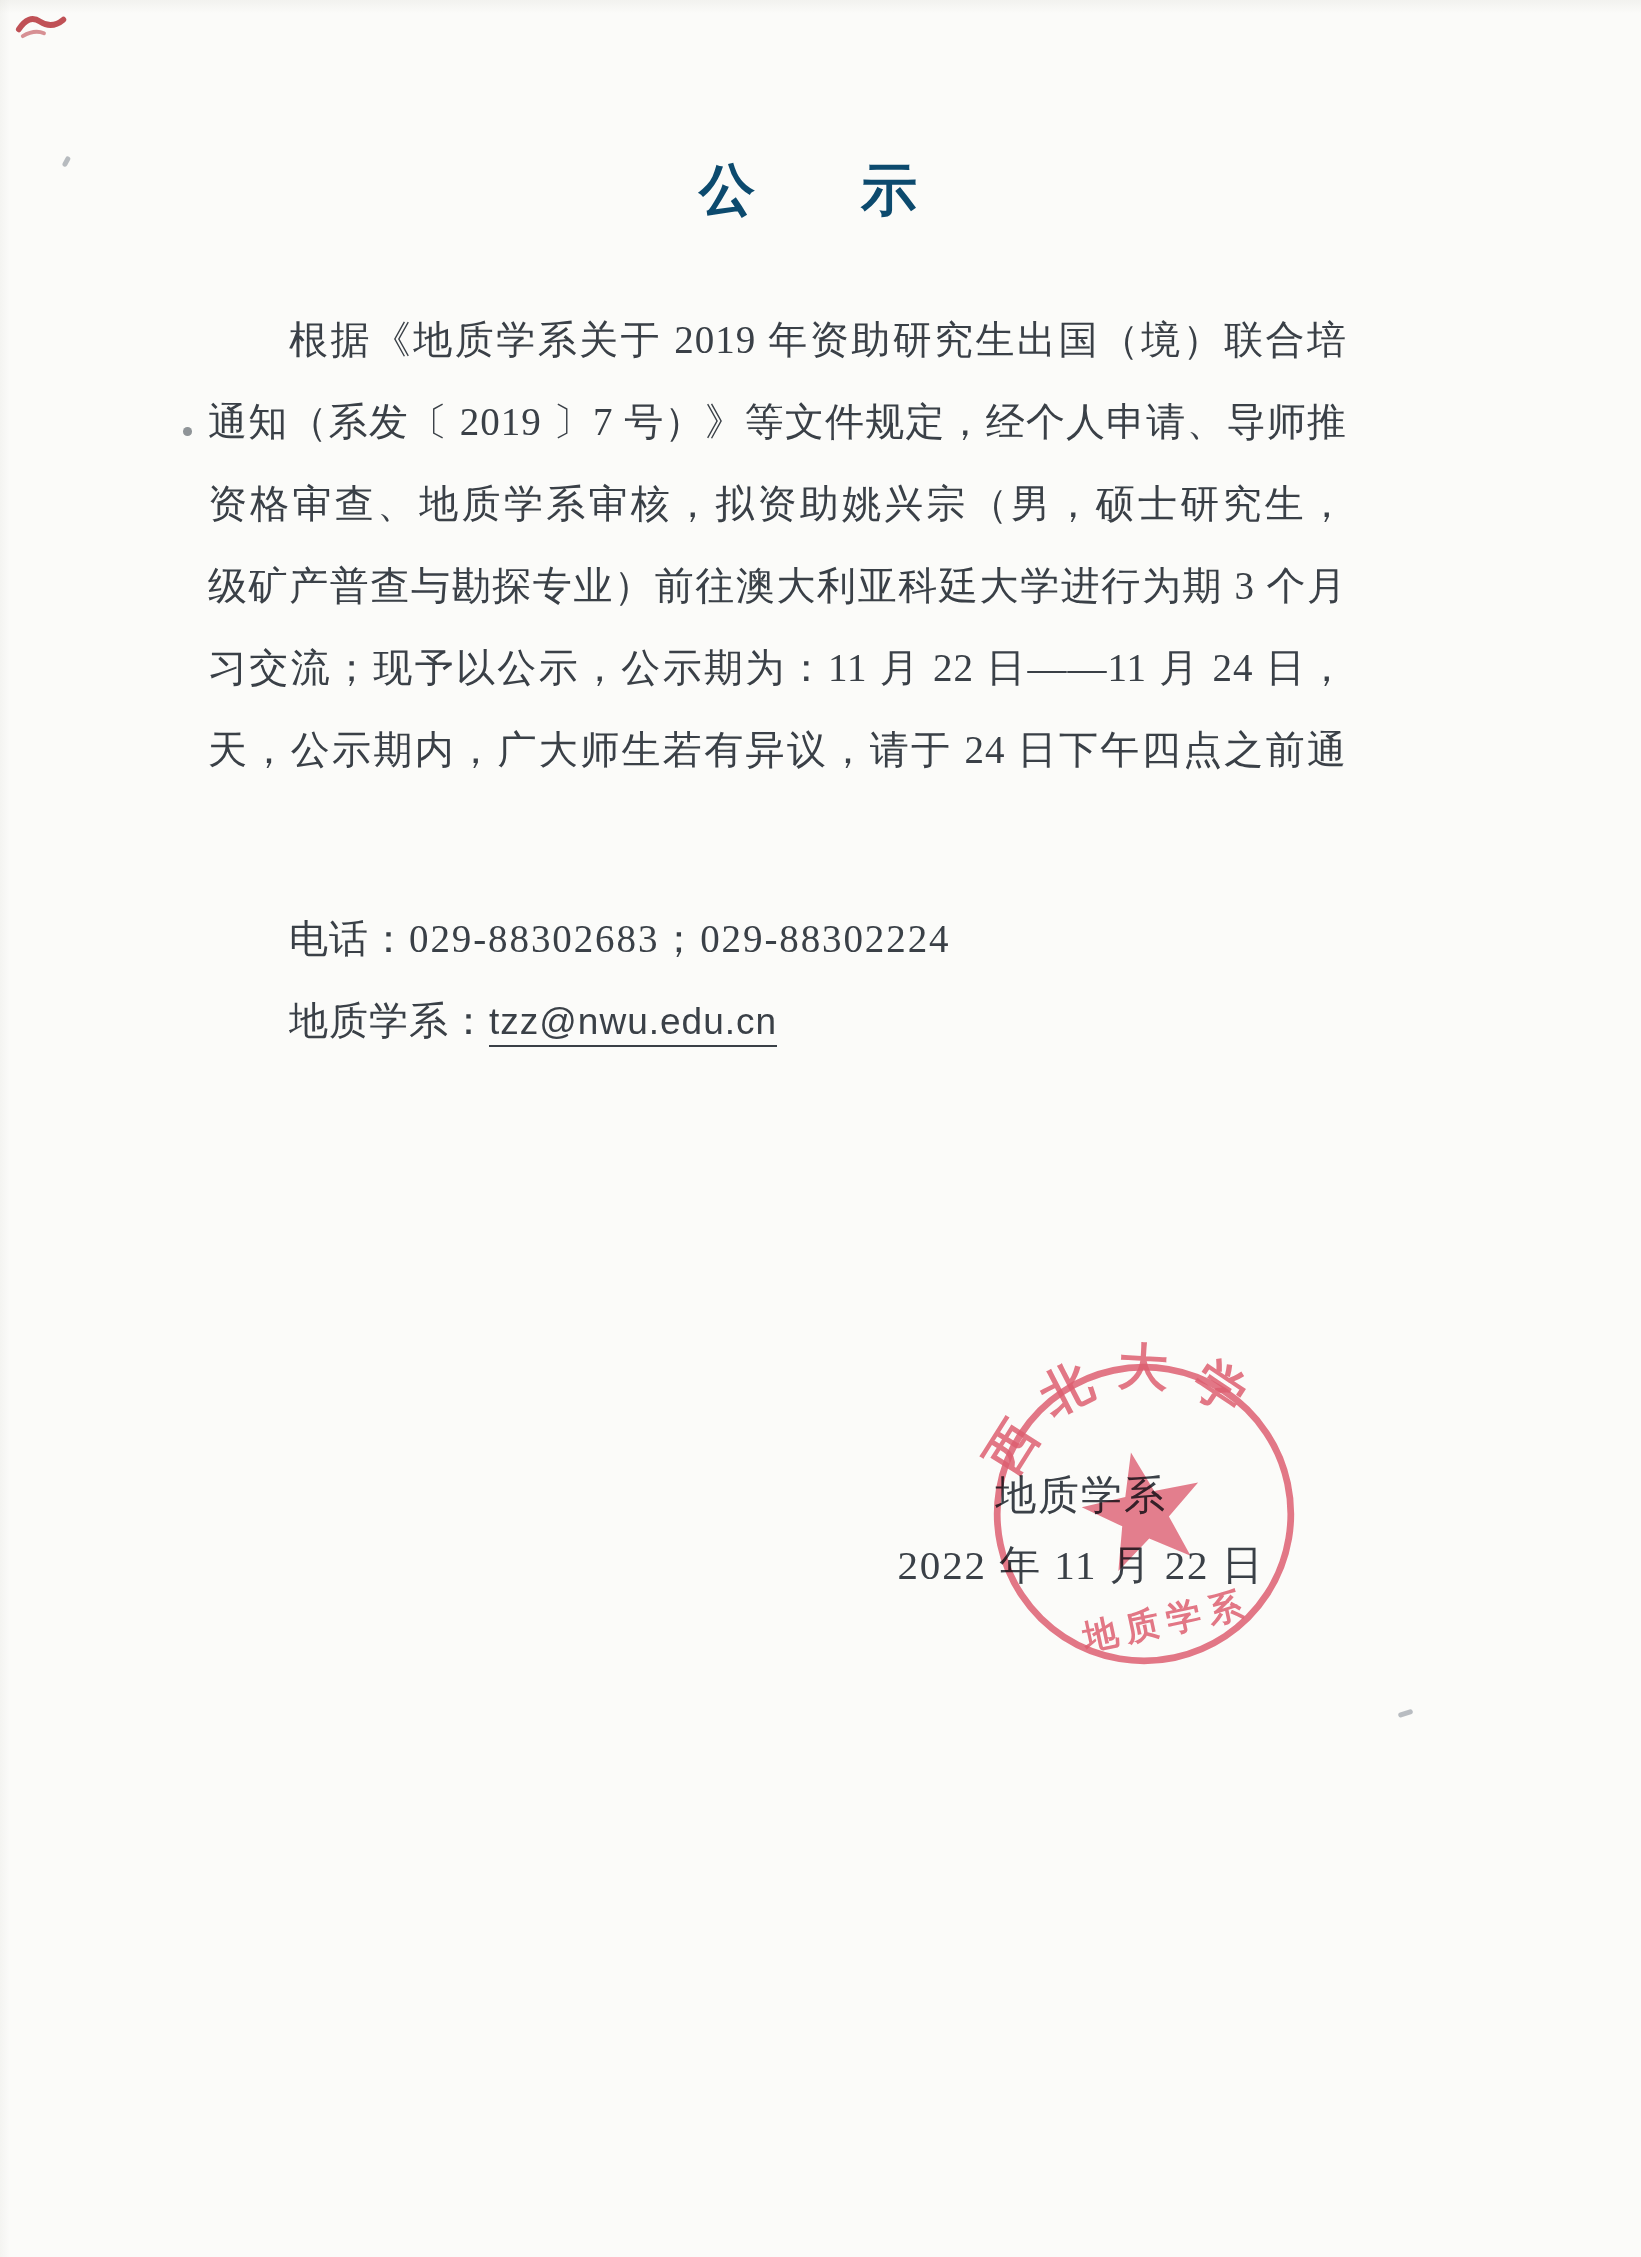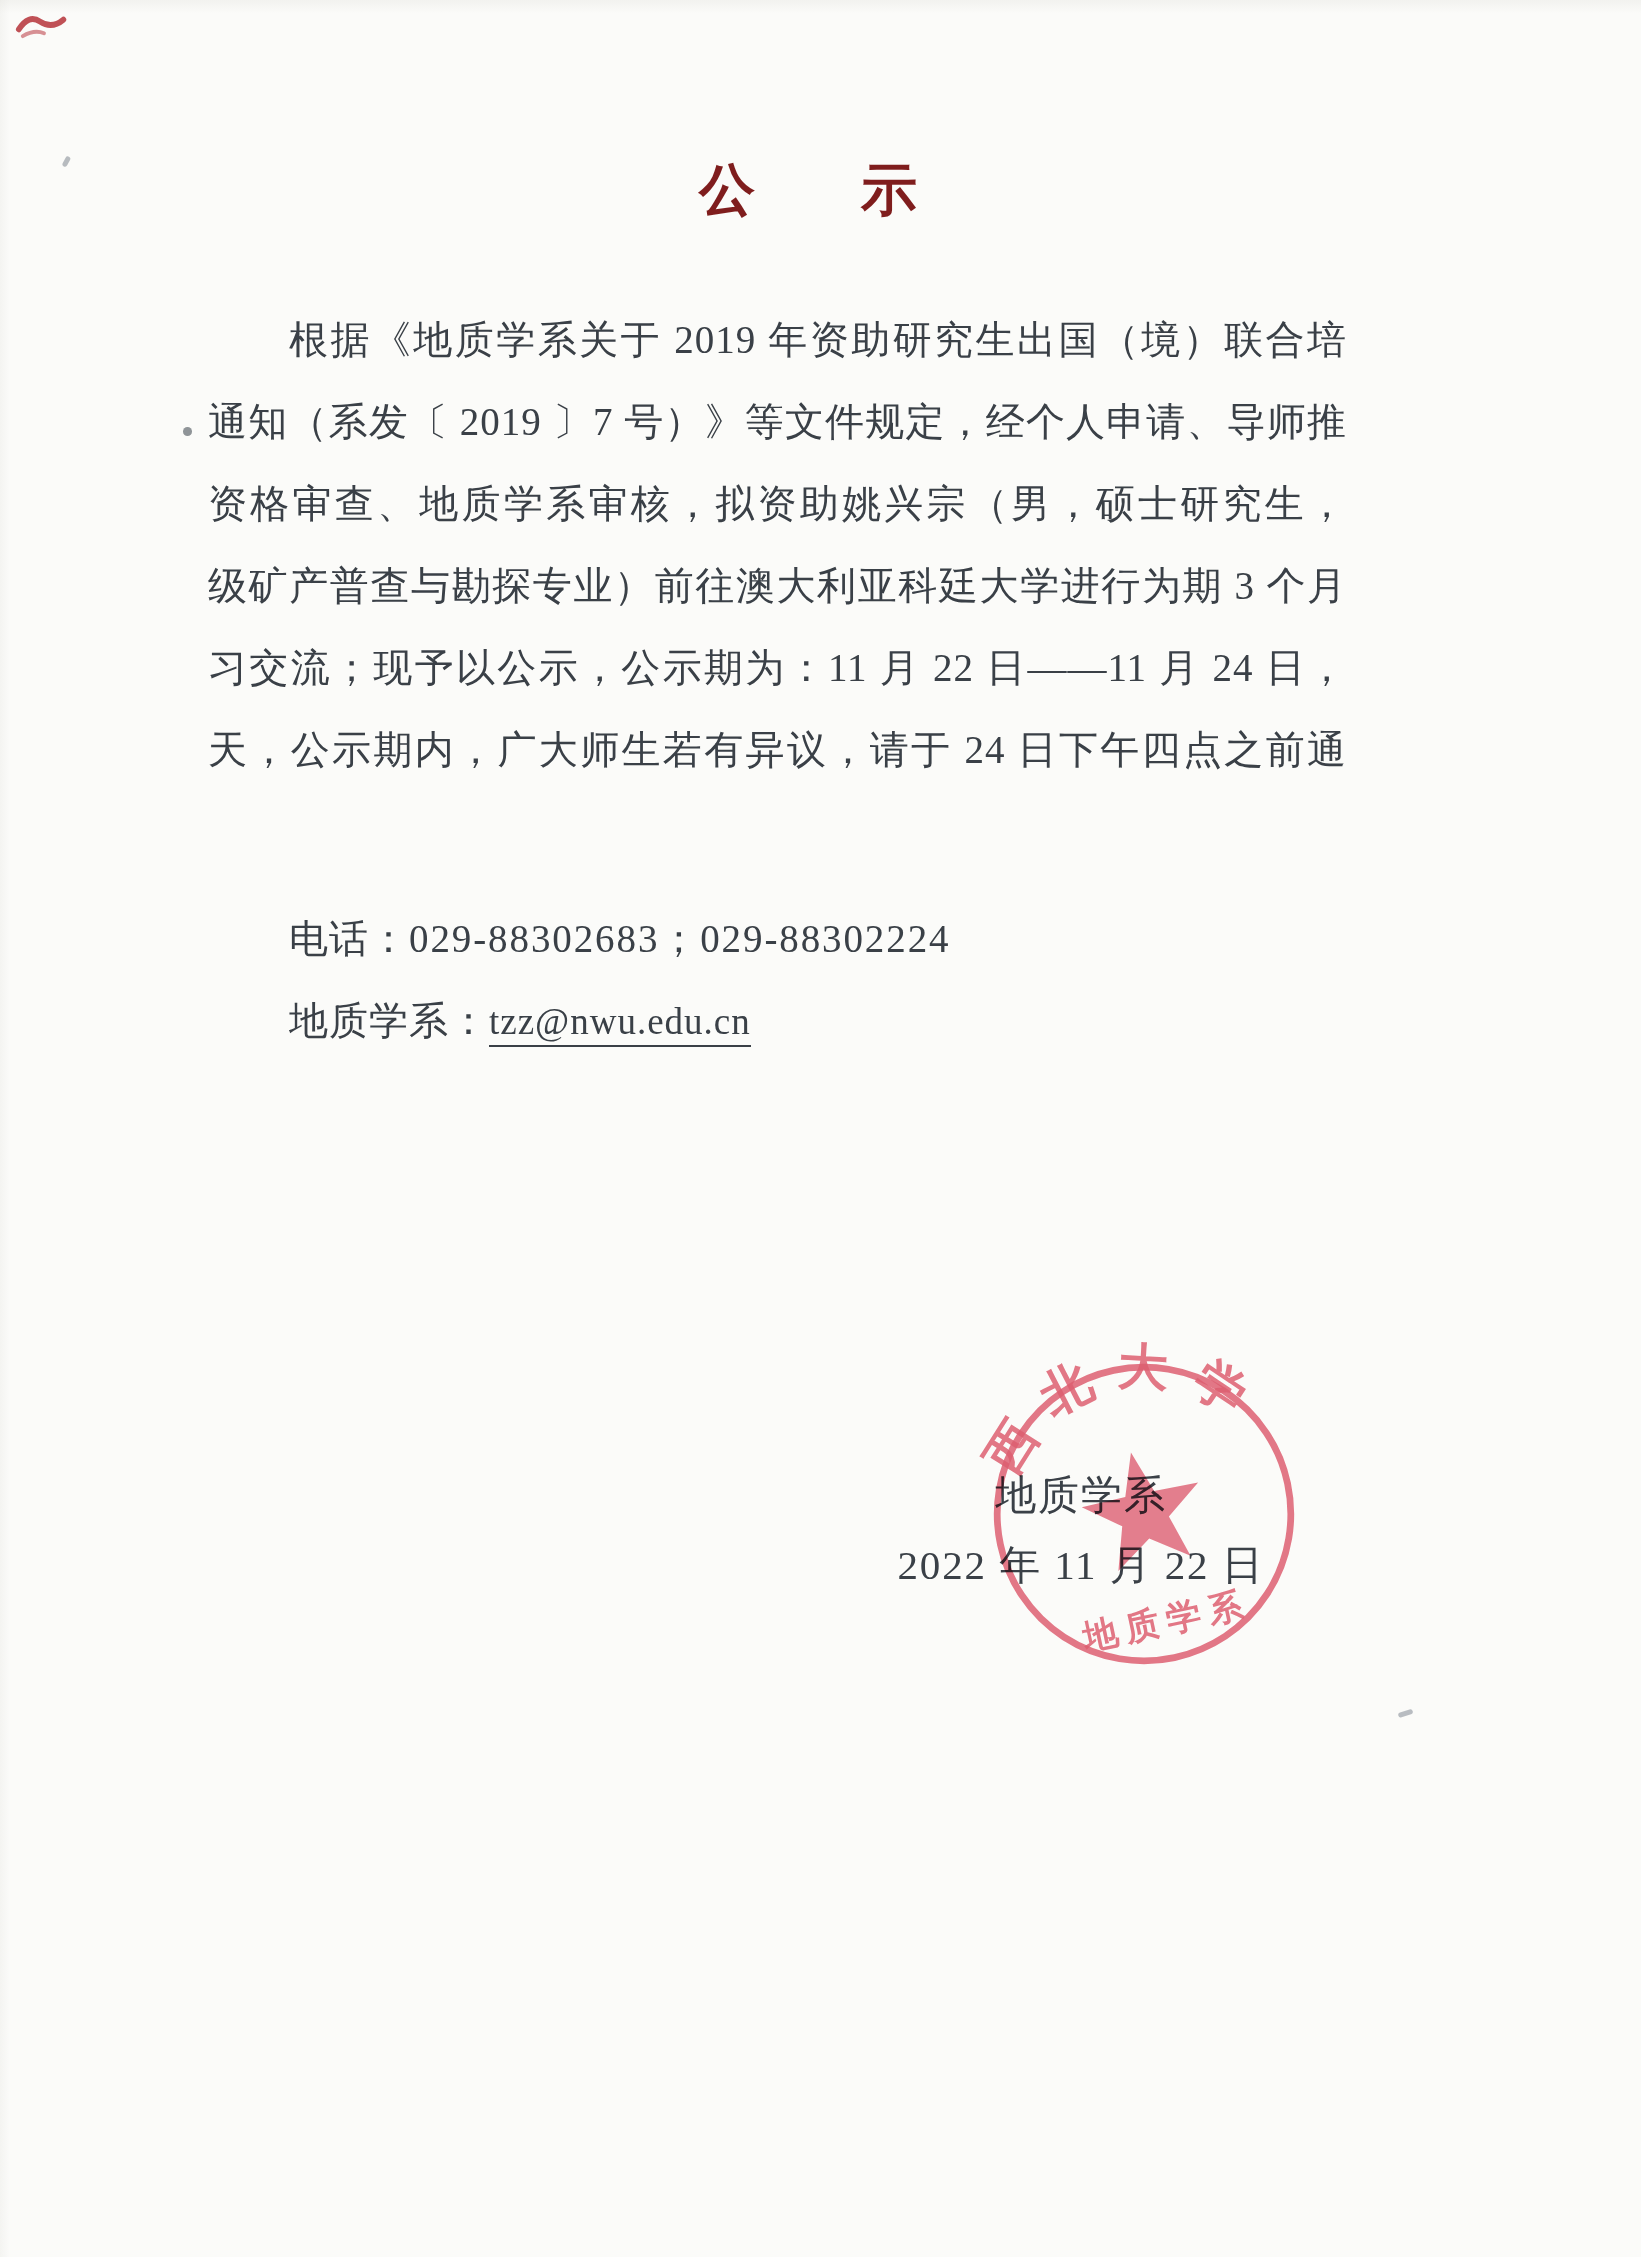--- a/index.html
+++ b/index.html
@@ -17,21 +17,21 @@
     background:
       linear-gradient(180deg, rgba(225,225,220,.35) 0, rgba(255,255,255,0) 13.5px),
       linear-gradient(90deg, rgba(228,228,224,.3) 0, rgba(255,255,255,0) 9.7px);
   }
   .page-title {
     position: absolute;
     top: 153px; left: 0; width: 1641px;
     text-align: center;
     font-size: 56px; font-weight: 700;
     letter-spacing: 25px;
-    color: #7f1d1d;
+    color: #0c4a6e;
   }
   .body-block {
     position: absolute;
     left: 208px; top: 299px; width: 1139px;
     font-size: 39px; line-height: 82px;
   }
   .jline {
     height: 82px; overflow: hidden;
     text-align: justify; text-align-last: justify;
     letter-spacing: 1px;
@@ -40,21 +40,21 @@
   .jline.last { text-align-last: left; }
   .contact-block {
     position: absolute;
     left: 208px; top: 898px; width: 1139px;
     font-size: 39px; line-height: 82px;
   }
   .contact-line { padding-left: 81px; letter-spacing: 1px; }
   .email-value {
     border-bottom: 2.9px solid #3a4047;
     padding-bottom: 2.9px;
-    font-family: Liberation Serif, serif;
+    font-family: Liberation Sans, sans-serif;
     font-size: 37px;
   }
   .phone-value { letter-spacing: 1.9px; text-align: center; }
   .signature-block {
     position: absolute;
     left: 888px; top: 1460px; width: 386px;
     text-align: center;
     font-size: 41px; line-height: 70px;
     letter-spacing: 1.9px;
   }

